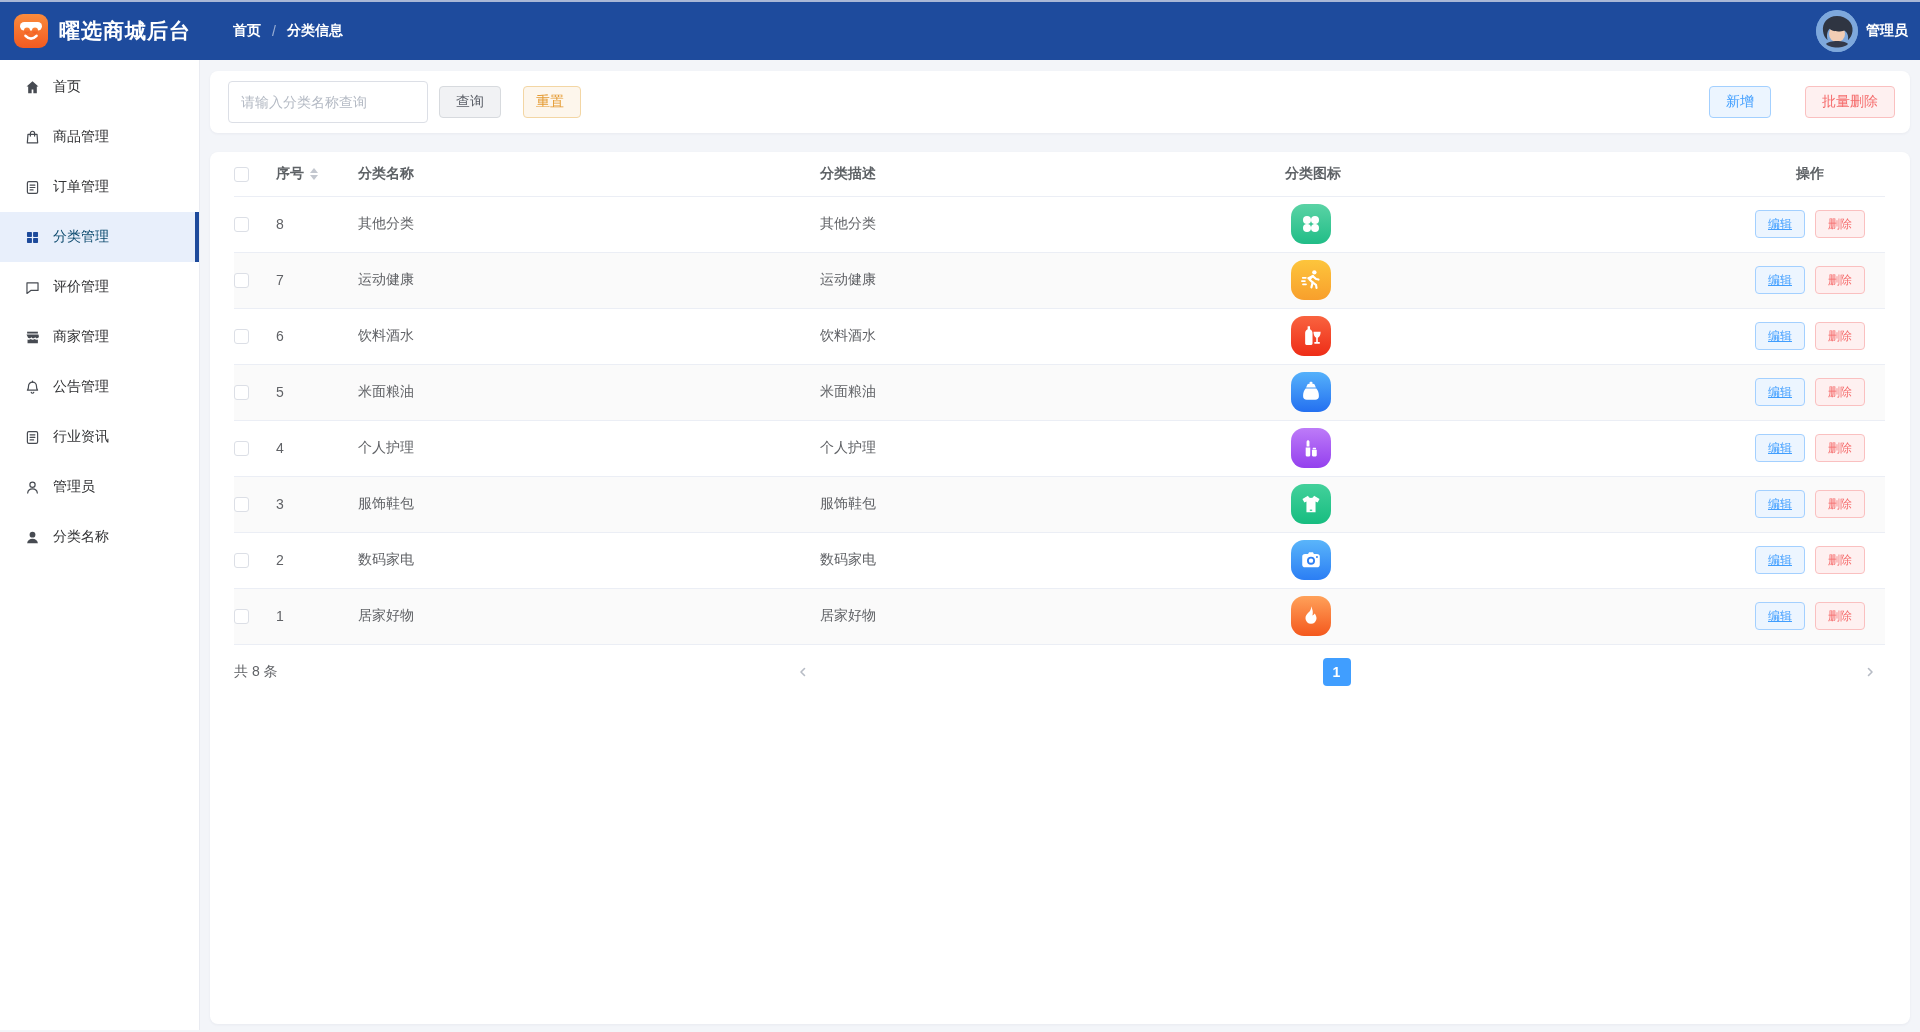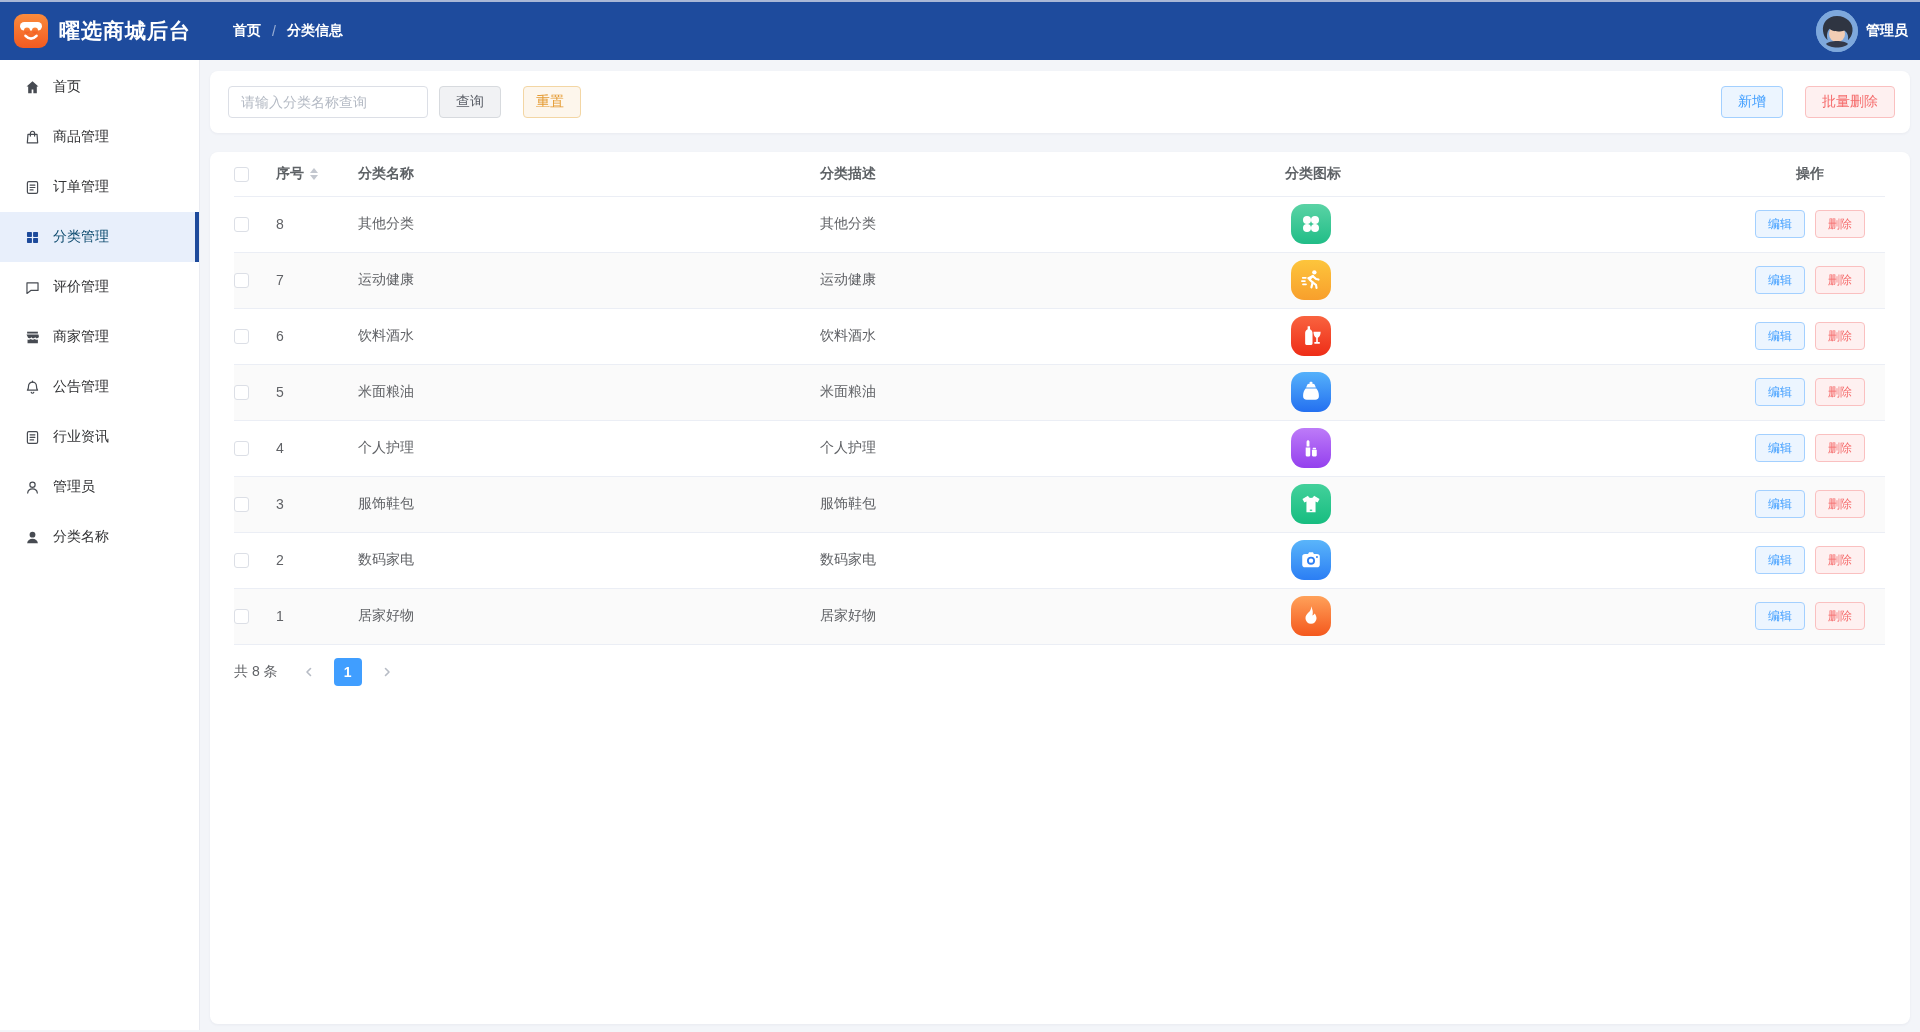--- a/index.html
+++ b/index.html
@@ -28,30 +28,30 @@
   .nav-item.active { background:#e8effb; color:#0c4a6e; }
   .nav-item.active .nav-ico { color:#1d4a9b; }
   .nav-item.active::after { content:""; position:absolute; right:0; top:0; bottom:0;
                             width:4px; background:#1d4a9b; }
 
   .main { flex:1; min-width:0; padding:11px 10px 0 10px; display:flex; flex-direction:column; }
   .card { background:#fff; border-radius:8px; box-shadow:0 1px 3px rgba(30,45,80,.05); }
 
   
   .toolbar { height:62px; display:flex; align-items:center; padding:0 15px 0 18px; margin-bottom:19px; flex:0 0 auto; }
-  .search-input { width:200px; height:32px; border:1px solid #dcdfe6; border-radius:4px;
+  .search-input { width:200px; height:42px; border:1px solid #dcdfe6; border-radius:4px;
                   padding:0 12px; font-size:14px; color:#606266; outline:none;
                   font-family:inherit; }
   .search-input::placeholder { color:#b4bac4; }
   .btn { height:32px; padding:0 16px; border-radius:4px; font-size:14px; cursor:pointer;
          font-family:inherit; font-weight:500; }
   .btn-query { margin-left:11px; background:#f1f2f4; border:1px solid #d7dade; color:#5a5e66; }
   .btn-reset { margin-left:22px; background:#fdf6ec; border:1px solid #f3d6a4; color:#e49b33;padding-left:12px; }
   .btn-add   { margin-left:auto; background:#ecf5ff; border:1px solid #a3d0ff; color:#409eff; }
-  .btn-batch { margin-left:22px; background:#fef0f0; border:1px solid #fac0c0; color:#f56c6c; }
+  .btn-batch { margin-left:34px; background:#fef0f0; border:1px solid #fac0c0; color:#f56c6c; }
 
   
   .table-card { flex:1 1 auto; margin-bottom:6px; padding:0 25px 0 24px; }
   table { width:100%; border-collapse:collapse; table-layout:fixed; }
   th { height:44px; font-size:14px; font-weight:bold; color:#5e6266; text-align:left;
        border-bottom:1px solid #ebeef5; padding:0; }
   td { height:56px; font-size:14px; color:#606266; border-bottom:1px solid #ebeef5; padding:0; }
   tbody tr:nth-child(even) { background:#fafafa; }
   th.col-idx, td.col-idx { padding-left:8px; }
   th.col-act, td.col-act { text-align:center; }
@@ -61,25 +61,25 @@
   .sort-carets { display:inline-flex; flex-direction:column; margin-left:6px; vertical-align:middle; cursor:pointer; }
   .sort-carets i { width:0; height:0; border-left:4px solid transparent; border-right:4px solid transparent; }
   .caret-up { border-bottom:5px solid #c3c7cf; margin-bottom:2px; }
   .caret-down { border-top:5px solid #c3c7cf; }
 
   .cat-icon { width:40px; height:40px; border-radius:13px; margin-left:6px;
               display:flex; align-items:center; justify-content:center; }
   .cat-icon svg { width:26px; height:26px; }
 
   .btn-mini { height:28px; padding:0 12px; border-radius:4px; font-size:12px; cursor:pointer; font-family:inherit; }
-  .btn-edit { background:#ecf5ff; border:1px solid #a3d0ff; color:#409eff; }
+  .btn-edit { background:#ecf5ff; border:1px solid #a3d0ff; color:#409eff;text-decoration:underline; }
   .btn-del  { background:#fef0f0; border:1px solid #fac0c0; color:#f56c6c; margin-left:10px; }
 
   
-  .pagination { height:54px; display:flex; align-items:center; justify-content:flex-start; gap:4px;
+  .pagination { height:54px; display:flex; align-items:center; justify-content:space-between; gap:4px;
                 font-size:14px; color:#606266; }
   .pg-total { margin-right:12px; }
   .pg-btn { width:30px; height:28px; display:flex; align-items:center; justify-content:center;
             background:transparent; border:none; cursor:pointer; }
   .pg-page { width:28px; height:28px; border-radius:4px; background:#409eff; color:#fff;
              font-weight:bold; font-size:14px; display:flex; align-items:center; justify-content:center;
              border:none; cursor:pointer; margin:0 6px; }
 </style>
 </head>
 <body>

